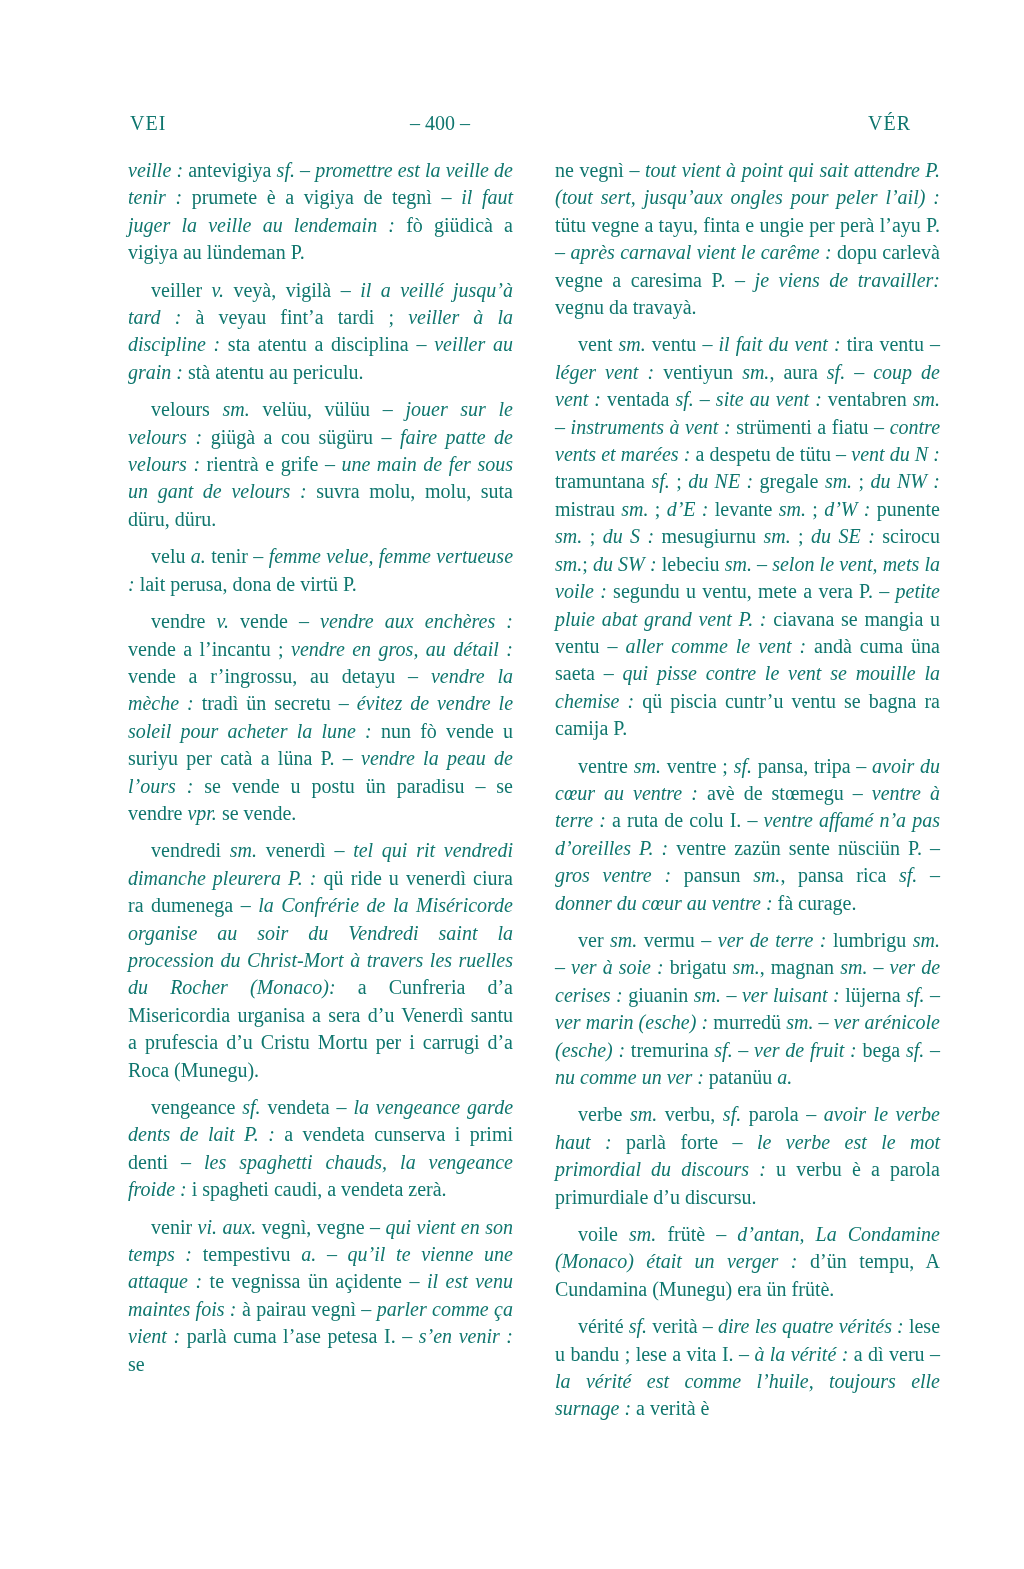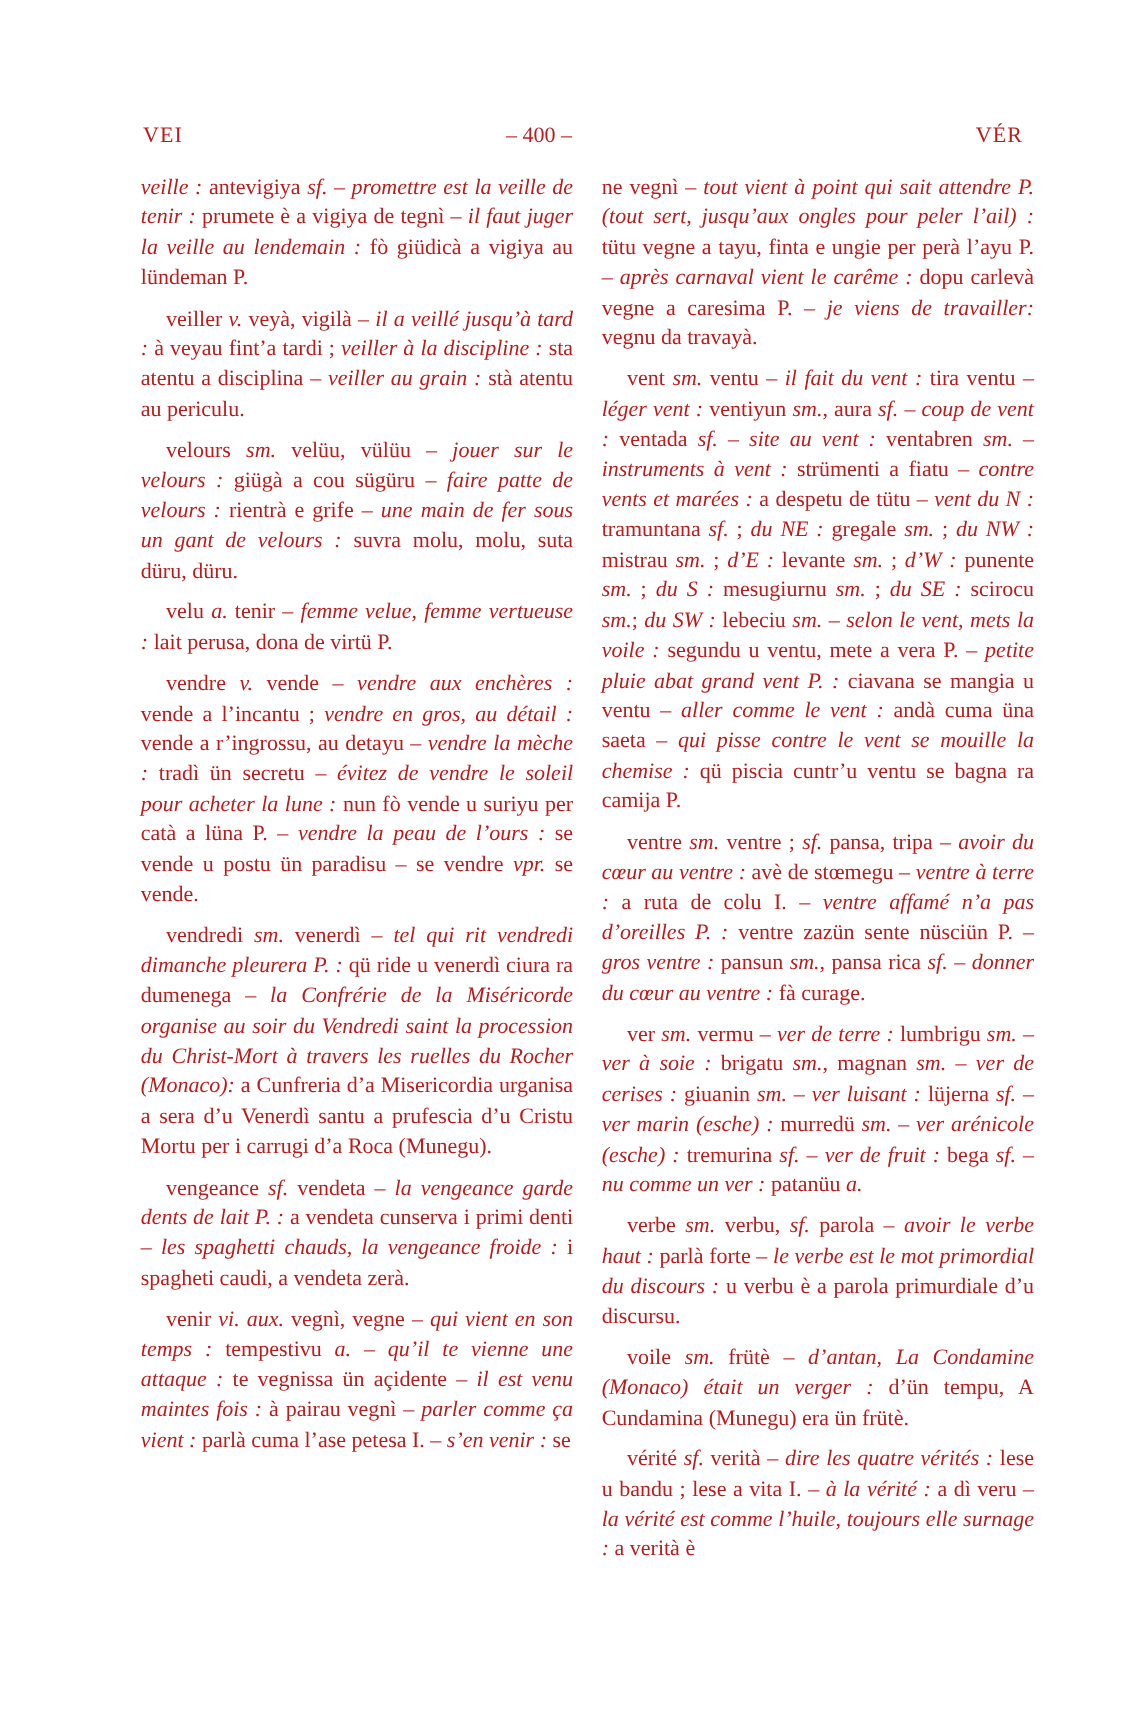--- a/index.html
+++ b/index.html
@@ -5,42 +5,42 @@
   html, body {
     margin: 0;
     padding: 0;
     background: #ffffff;
   }
   .page {
     position: relative;
     width: 1024px;
     height: 1569px;
     background: #ffffff;
-    color: #b91c1c;
+    color: #0f766e;
     font-family: "Liberation Serif", serif;
     overflow: hidden;
   }
   .pageheader {
     position: absolute;
     top: 112px;
     left: 128px;
     width: 812px;
     height: 30px;
     font-size: 20px;
   }
   .hl { position: absolute; left: 2px; top: 0; letter-spacing: 1px; }
-  .hc { position: absolute; left: 282px; top: 0; width: 160px; text-align: center; }
-  .hr { position: absolute; right: 10px; top: 0; letter-spacing: 1px; }
+  .hc { position: absolute; left: 282px; top: 0; width: 160px; text-align: left; }
+  .hr { position: absolute; right: 29px; top: 0; letter-spacing: 1px; }
   .columns {
     position: absolute;
     top: 157px;
     left: 128px;
     width: 812px;
     display: flex;
-    gap: 26px;
+    gap: 42px;
   }
   .col {
     width: 393px;
     font-size: 20px;
     line-height: 27.4px;
     text-align: justify;
   }
   .col p { margin: 0 0 10px 0; }
   .col p.entry { text-indent: 23px; }
   .col p.cont  { text-indent: 0; }

